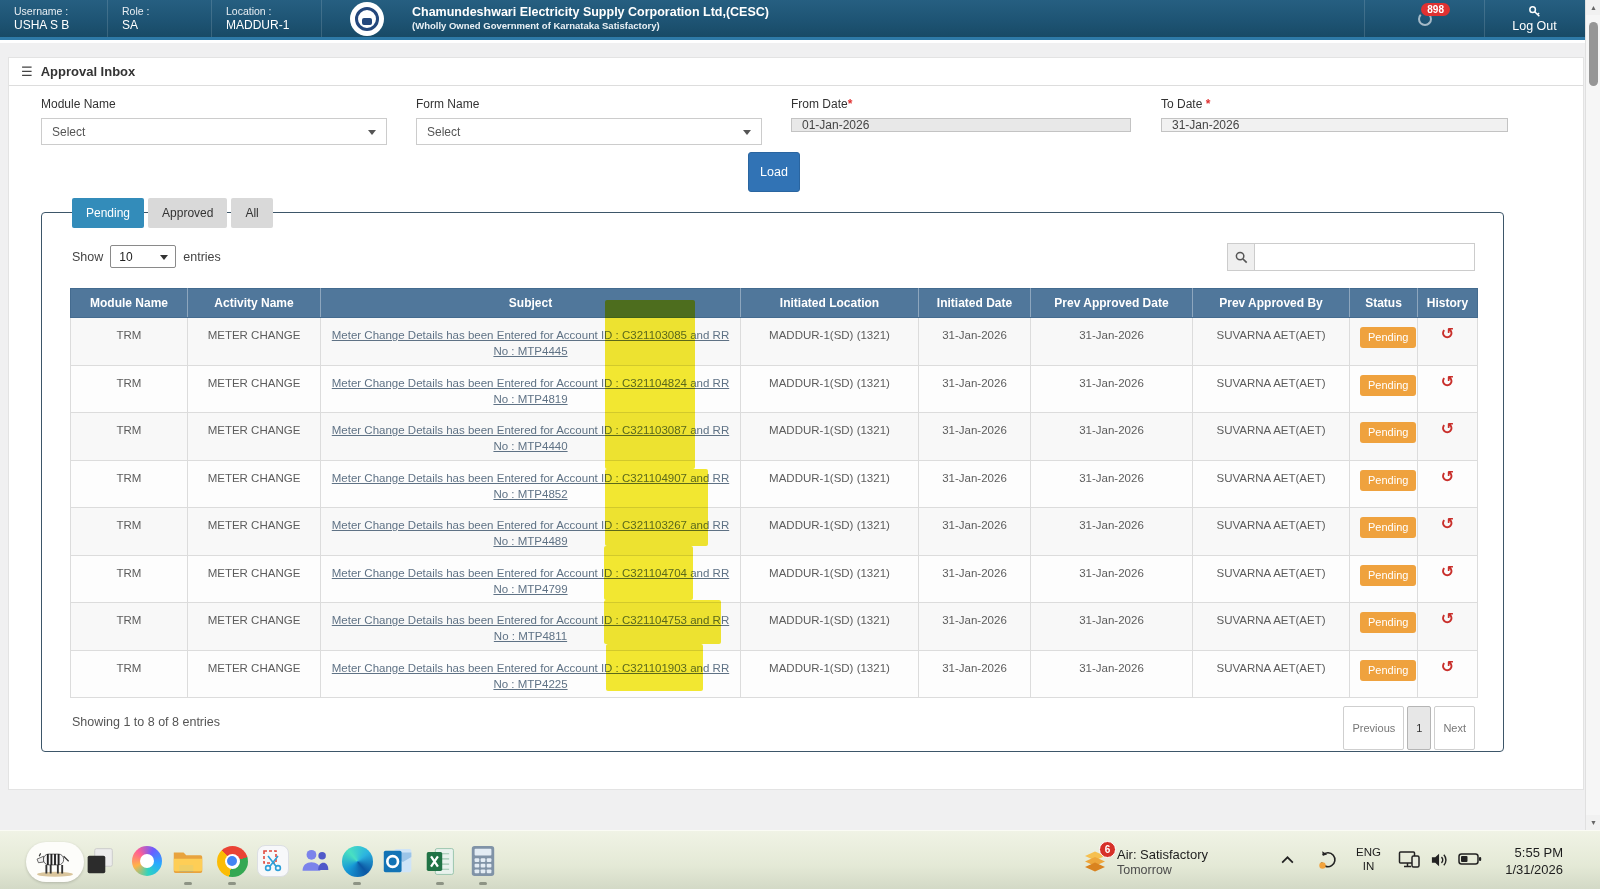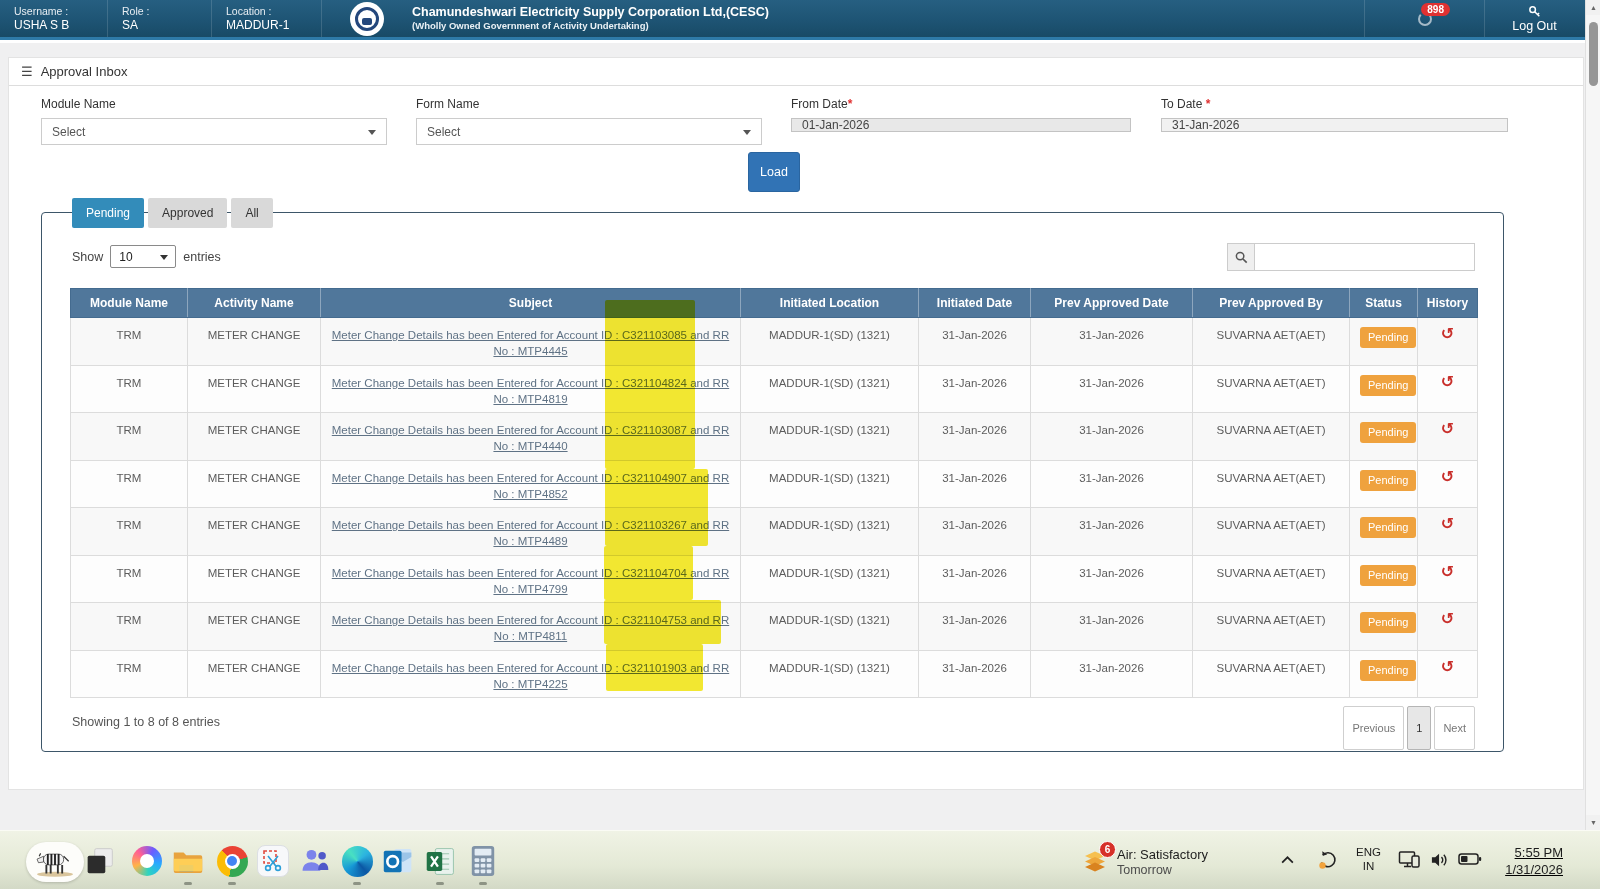--- a/index.html
+++ b/index.html
@@ -29,21 +29,21 @@
     padding:1px 6px; border-radius:8px; }
   .logout{ width:100px; height:100%; border-left:1px solid rgba(255,255,255,.14); display:flex; flex-direction:column;
     align-items:center; justify-content:center; gap:1px; cursor:pointer; margin-right:16px;}
   .logout .lo-txt{ font-size:12.5px; }
 
   
   .page{ position:absolute; left:0; top:43px; width:1600px; height:787px; background:#f0f0f1; }
   .panel{ position:absolute; left:8px; top:14px; width:1576px; height:733px; background:#fff; border:1px solid #e3e3e3; }
   .panel-title{ height:28px; border-bottom:1px solid #ddd; display:flex; align-items:center; gap:8px; padding-left:12px; }
   .menu-ic{ font-size:13px; color:#444; }
-  .pg-title{ font-size:13px; font-weight:normal; color:#333; }
+  .pg-title{ font-size:13px; font-weight:bold; color:#333; }
 
   .flt-lbl{ position:absolute; font-size:12px; color:#333; }
   .req{ color:#e03131; font-weight:bold; }
   .sel-box{ position:absolute; height:27px; border:1px solid #ccc; background:#fff; font-size:12px; color:#555;
     display:flex; align-items:center; padding:0 10px; cursor:pointer; }
   .sel-box::after{ content:""; position:absolute; right:10px; top:11px; border-left:4px solid transparent;
     border-right:4px solid transparent; border-top:5px solid #555; }
   .date-box{ position:absolute; height:14px; border:1px solid #c3c3c3; font-size:12px; color:#444;
     display:flex; align-items:center; padding:0 10px; cursor:text; }
   .load-btn{ position:absolute; left:739px; top:94px; width:52px; height:40px; background:#3173b5; color:#fff;
@@ -139,21 +139,21 @@
     <span class="hdr-lbl">Location :</span>
     <span class="hdr-val">MADDUR-1</span>
   </div>
   <div class="logo-wrap">
     <span class="logo">
         <span class="logo-inner"></span>
       </span>
   </div>
   <div class="company">
     <span class="c1">Chamundeshwari Electricity Supply Corporation Ltd,(CESC)</span>
-    <span class="c2">(Wholly Owned Government of Activity Undertaking)</span>
+    <span class="c2">(Wholly Owned Government of Karnataka Satisfactory)</span>
   </div>
   <div class="hdr-right">
     <div class="notif">
       <span class="bell-arc"></span>
       <span class="badge-898">898</span>
     </div>
     <div class="logout">
       <svg width="13" height="13" viewBox="0 0 14 14">
         <circle cx="5" cy="5" r="3" fill="none" stroke="#fff" stroke-width="1.6"></circle>
         <path d="M7.2 7.2 L12.2 12.2 M10.2 10.2 l1.8 -1.4" stroke="#fff" stroke-width="1.6" fill="none"></path>
@@ -518,19 +518,19 @@
   </div>
 
   <div class="tray-item" style="left:1458px; top:21px;">
     <svg width="24" height="14" viewBox="0 0 24 14">
       <rect x="1" y="2" width="19" height="10" rx="2.5" fill="none" stroke="#222" stroke-width="1.5"></rect>
       <rect x="21" y="5" width="2.2" height="4" rx="1" fill="#222"></rect>
       <rect x="3" y="4" width="6.5" height="6" rx="1" fill="#222"></rect>
     </svg>
   </div>
 
-  <div class="tray-item" style="left:1497px; top:13px;text-decoration:underline;">
+  <div class="tray-item" style="left:1497px; top:13px;">
     <span class="clock" style="width:66px; display:inline-block;">
       <div>5:55 PM</div>
       <div>1/31/2026</div>
     </span>
   </div>
 </div>
 
 </body></html>

